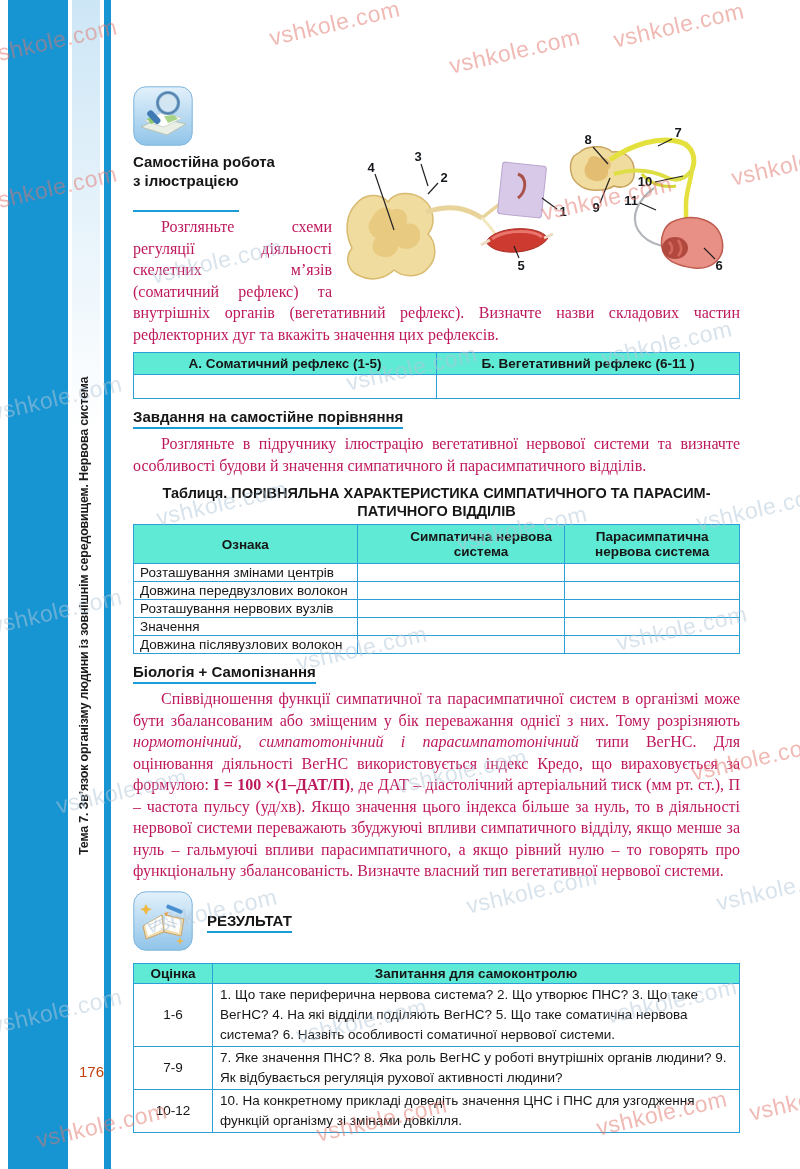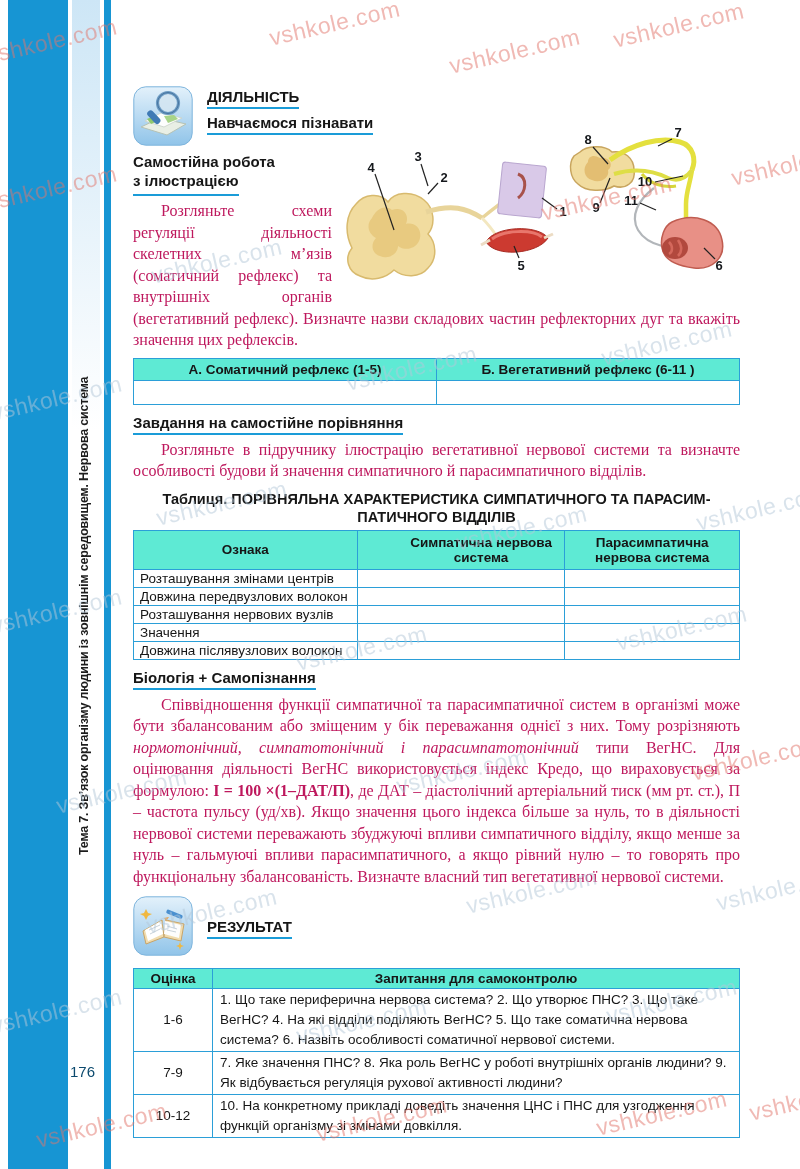--- a/index.html
+++ b/index.html
@@ -9,42 +9,42 @@
 
   
   .band{position:absolute;left:8px;top:0;width:60px;height:1169px;background:#1795d3;}
   .band-fade{position:absolute;left:72px;top:0;width:28px;height:430px;
              background:linear-gradient(#cde6f6,rgba(255,255,255,0));}
   .stripe{position:absolute;left:104px;top:0;width:7px;height:1169px;background:#1795d3;}
   .theme-vert{position:absolute;left:-132px;top:622px;width:442px;height:24px;
               transform:rotate(-90deg);transform-origin:center;
               font-size:12.5px;font-weight:bold;white-space:nowrap;text-align:center;
               letter-spacing:-0.2px;color:#1c1c1c;}
-  .page-num{position:absolute;left:70px;top:1063px;width:34px;text-align:left;
-            font-size:15px;color:#0c4a6e;}
+  .page-num{position:absolute;left:70px;top:1063px;width:34px;text-align:right;
+            font-size:15px;color:#c2410c;}
 
   
   #wm-layer{position:absolute;inset:0;z-index:6;pointer-events:none;}
   .wm{position:absolute;font-size:23px;letter-spacing:.5px;transform:rotate(-13deg);
       opacity:.5;white-space:nowrap;font-family:"Liberation Sans",sans-serif;}
   .wm.p{color:#e2766c;}
   .wm.b{color:#b4c8d9;}
 
   
   .content{position:absolute;left:133px;top:86px;width:607px;z-index:2;}
 
   .head-row{display:flex;align-items:flex-start;}
   .head-row .icn{flex:0 0 60px;}
   .head-titles{margin-left:14px;padding-top:2px;}
   .h-line{display:inline-block;font-size:15px;font-weight:bold;
           border-bottom:2.5px solid #1a9cd8;padding-bottom:2px;margin-bottom:5px;}
   .head-titles .h-line{display:table;}
 
   .work-heading{margin-top:2px;line-height:19px;font-size:15px;font-weight:bold;}
-  .work-heading .u{display:inline-block;border-bottom:2.5px solid #1a9cd8;padding-bottom:4px;}
+  .work-heading .u{display:inline-block;border-bottom:2.5px solid #1a9cd8;padding-bottom:20px;}
 
   .figure-float{float:right;width:398px;height:168px;margin:-26px 0 2px 10px;}
 
   .body-text{font-family:"Liberation Serif",serif;font-size:16px;line-height:21.5px;
              text-align:justify;text-indent:28px;margin:4px 0 0 0;color:#be185d;}
   .body-text i{font-style:italic;}
   .body-text b{font-weight:bold;}
 
   .sec-h{display:table;font-size:15px;font-weight:bold;margin-top:9px;
          border-bottom:2.5px solid #1a9cd8;padding-bottom:2px;}
@@ -99,24 +99,20 @@
           </defs>
           <rect x="0.8" y="0.8" width="58.4" height="58.4" rx="12" fill="url(#icbg1)" stroke="#7db4dc"></rect>
           <polygon points="8,41 27,32 53,38 34,49" fill="#e9efe5" stroke="#b5c2b5" stroke-width="1"></polygon>
           <polygon points="12,35 28,27 49,32 31,41" fill="#fdfefd" stroke="#c8d0c8" stroke-width="0.8"></polygon>
           <polygon points="14,33 23,29 27,34 18,38" fill="#8fc86e"></polygon>
           <polygon points="31,30 41,29 45,33 35,37" fill="#a8d488"></polygon>
           <circle cx="35" cy="17" r="10.5" fill="#d3e5f1" fill-opacity="0.85" stroke="#6d9cc4" stroke-width="3.2"></circle>
           <circle cx="35" cy="17" r="10.5" fill="none" stroke="#47749f" stroke-width="1"></circle>
           <rect x="13" y="28" width="16" height="6.5" rx="3" transform="rotate(47 21 31)" fill="#3f7ab5"></rect>
         </svg>
-      </div>
-      <div class="head-titles">
-        <span class="h-line">ДІЯЛЬНІСТЬ</span>
-        <span class="h-line">Навчаємося пізнавати</span>
       </div>
     </div>
 
     <div>
       <div class="figure-float">
         <svg width="398" height="168" viewBox="0 0 398 168">
 
           <path d="M14,78 C4,88 2,106 10,122 C2,132 6,146 18,150 C30,156 44,152 52,144 C62,152 78,152 86,142 C96,132 94,116 86,108 C94,98 92,82 82,74 C70,64 52,66 46,76 C38,66 22,68 14,78 Z" fill="#f1dc9f" stroke="#d8ba6e" stroke-width="1.5"></path>
           <path d="M30,92 C24,98 26,108 34,112 C28,118 30,128 38,130 C46,134 56,128 56,120 C64,126 76,122 78,112 C80,102 72,96 64,98 C68,88 60,80 50,84 C42,78 34,84 30,92 Z" fill="#e7c87c" opacity="0.9"></path>
 

